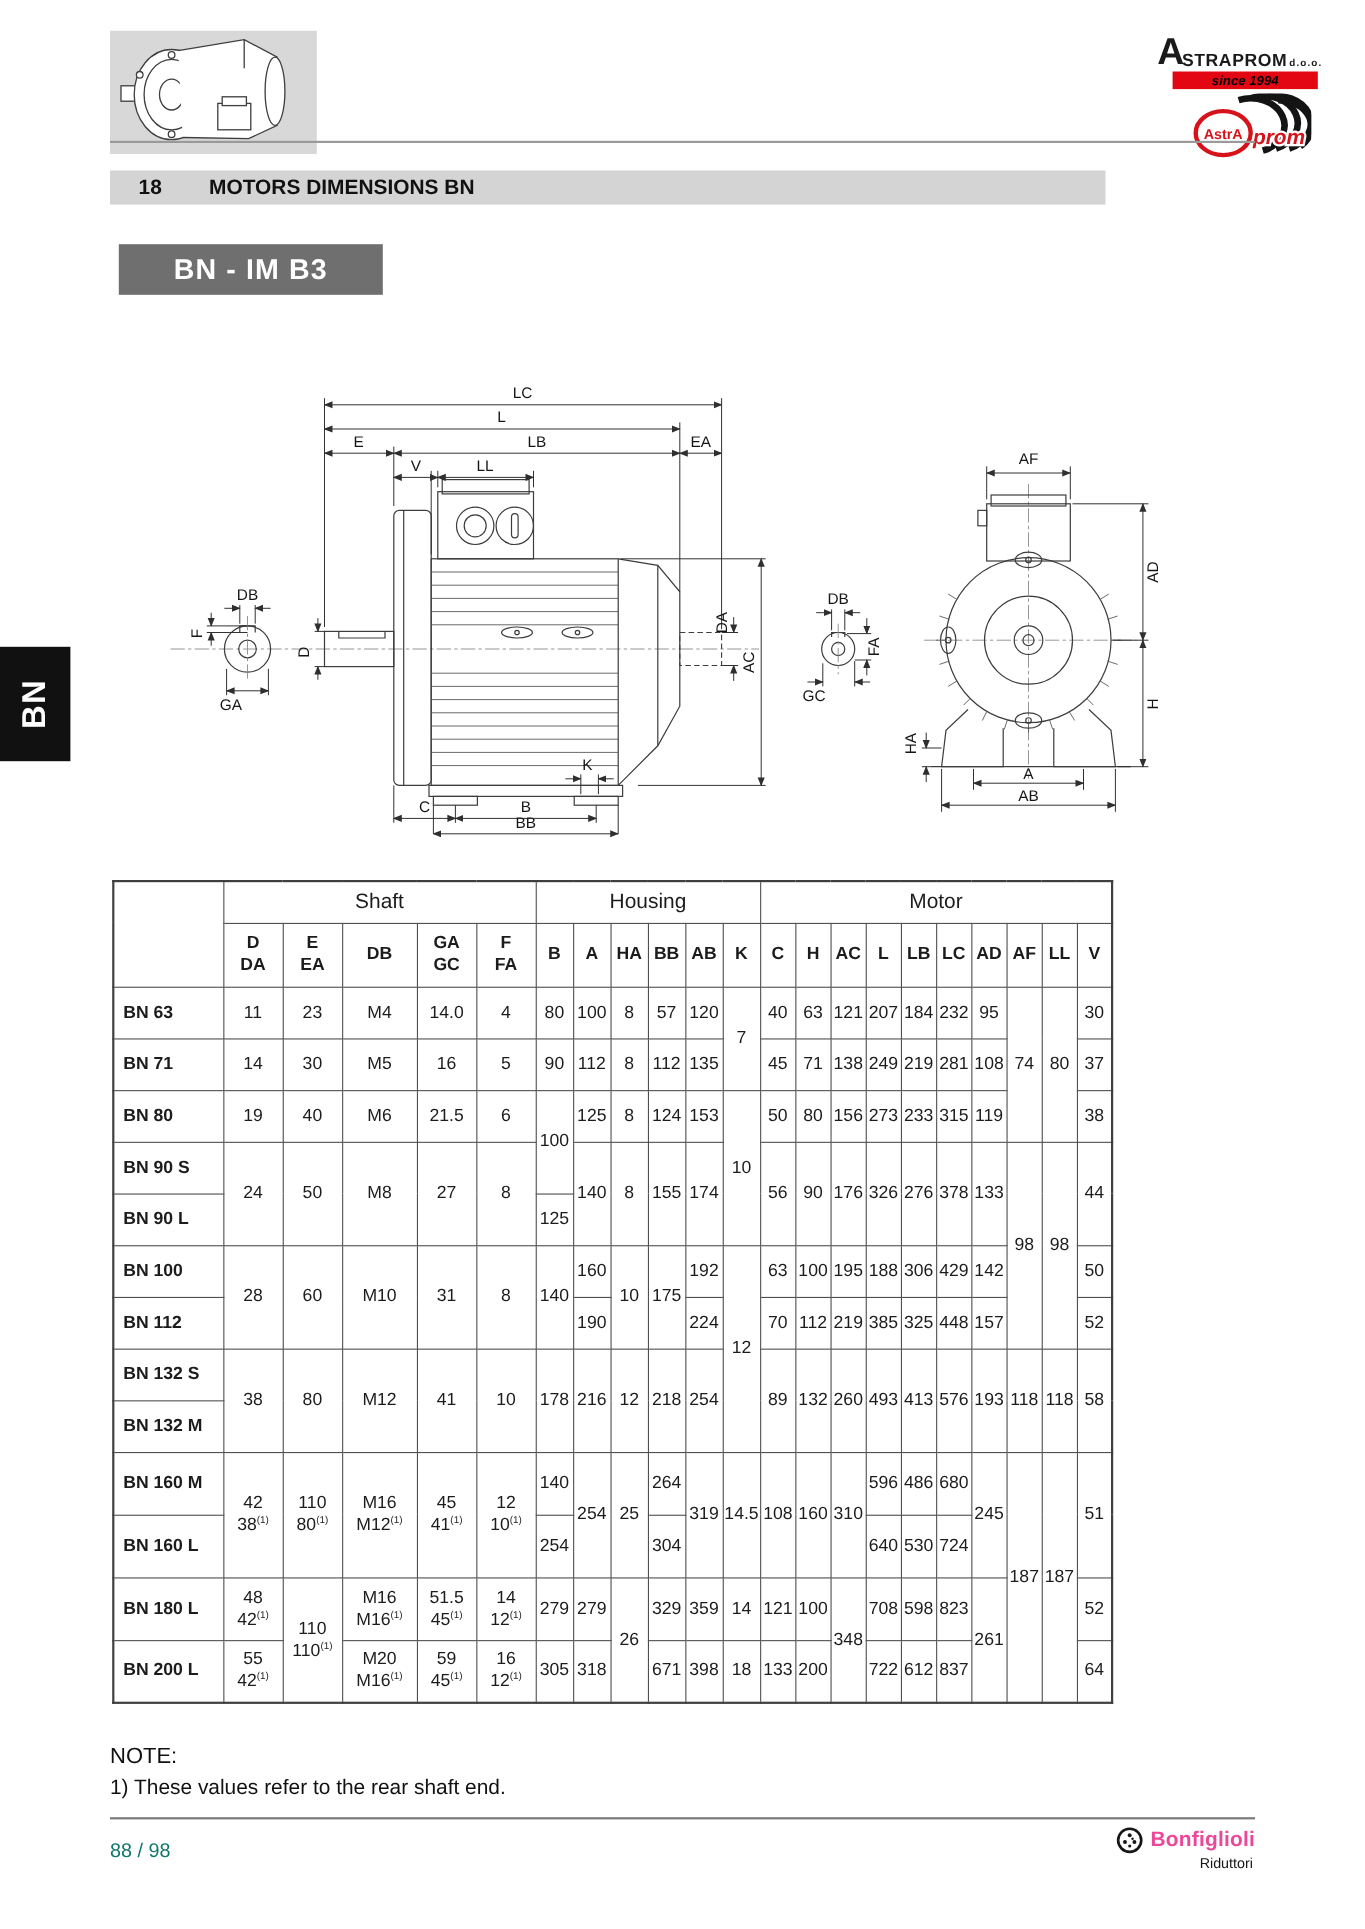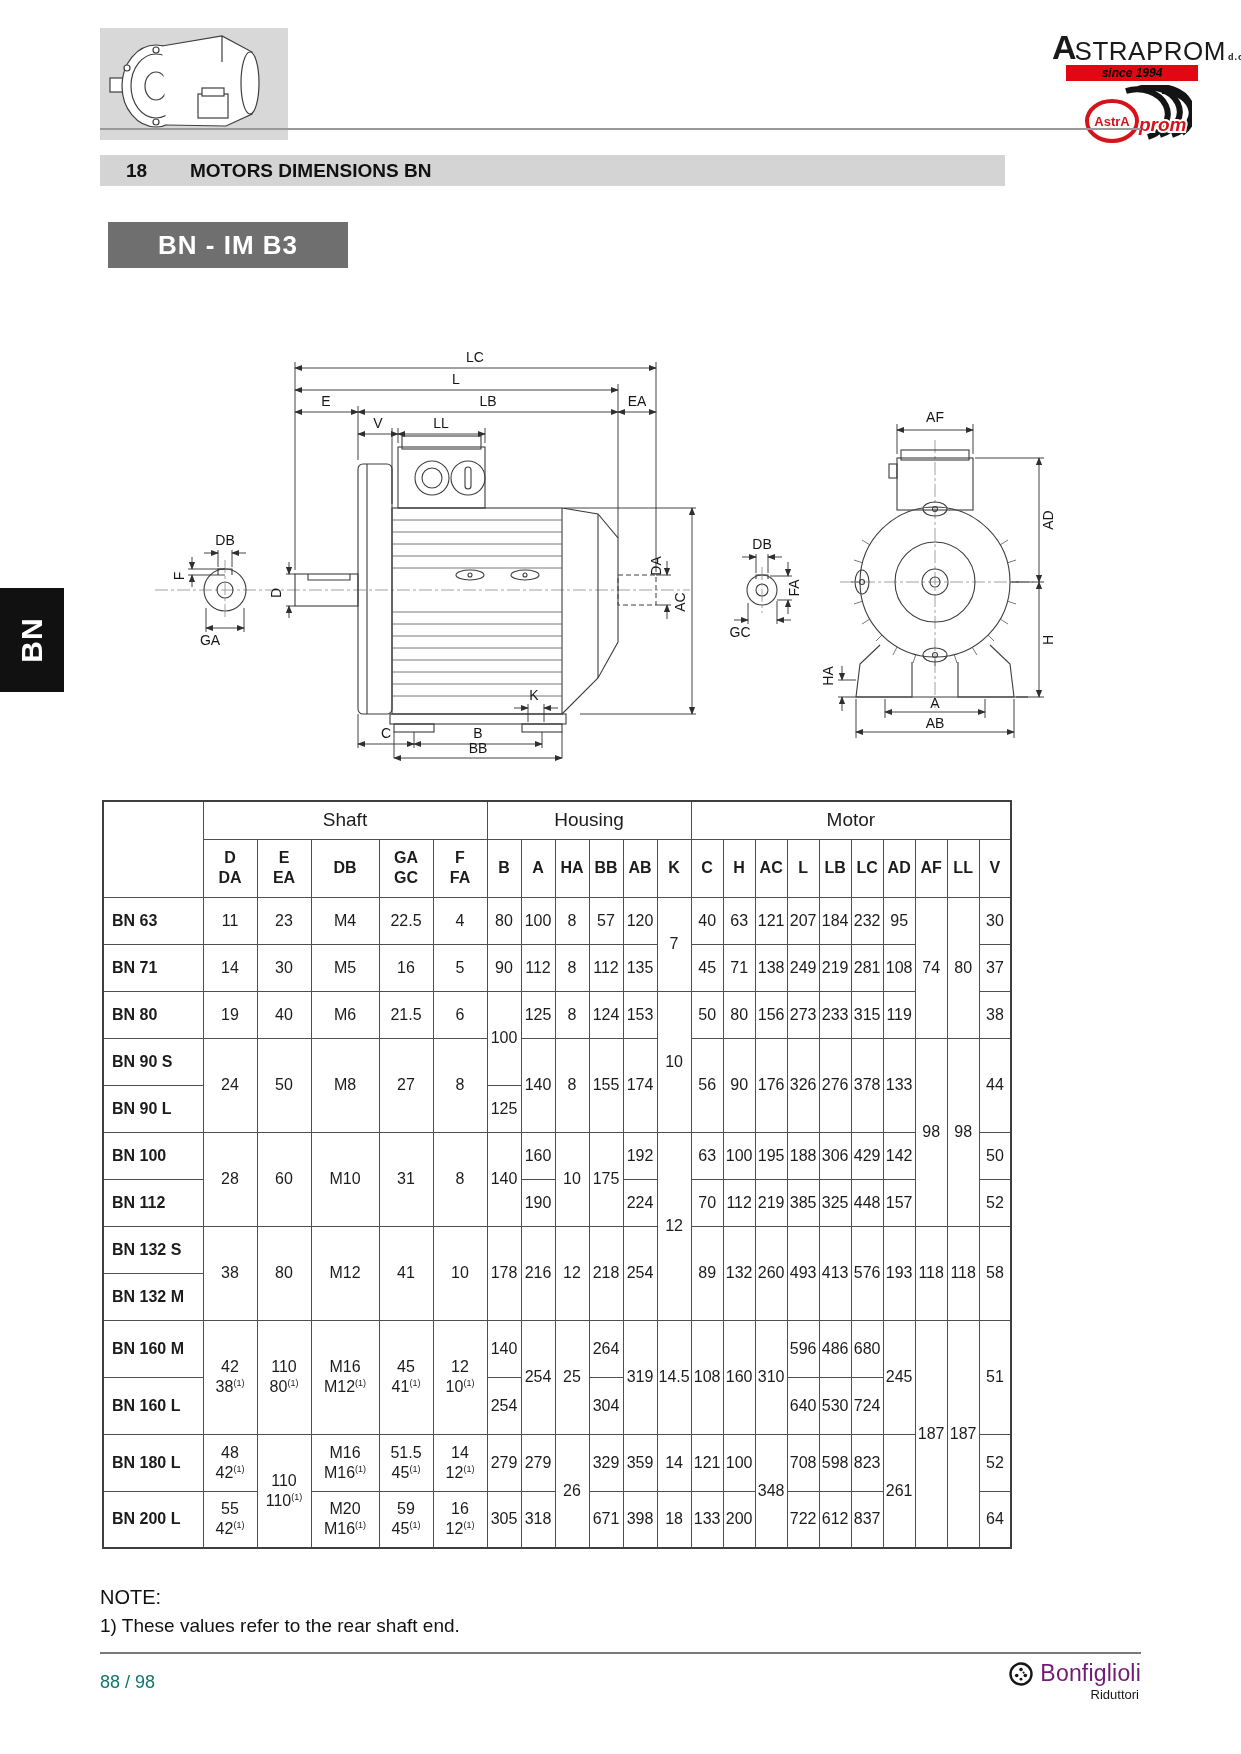--- a/index.html
+++ b/index.html
@@ -5,21 +5,21 @@
   html,body{margin:0;padding:0;}
   body{
     width:1241px;height:1754px;position:relative;background:#ffffff;
     font-family:"Liberation Sans", sans-serif;color:#1b1b1b;overflow:hidden;
   }
   
   .thumb{position:absolute;left:100px;top:28px;width:188px;height:112px;background:#d8d8d8;}
   .ast{position:absolute;left:1052px;top:30px;width:146px;}
   .ast-row1{display:flex;align-items:flex-end;line-height:1;white-space:nowrap;}
   .ast-a{font-size:34px;font-weight:700;color:#1a1a1a;letter-spacing:-2px;}
-  .ast-name{font-size:26px;font-weight:400;color:#1a1a1a;letter-spacing:.5px;text-align:right;}
+  .ast-name{font-size:16px;font-weight:700;color:#1a1a1a;letter-spacing:.5px;text-align:right;}
   .ast-doo{font-size:9px;font-weight:700;color:#1a1a1a;margin-left:2px;padding-bottom:2px;letter-spacing:1px;}
   .ast-bar{margin-top:1px;margin-left:14px;background:#e30613;color:#000000;text-align:center;
     font-size:12px;font-weight:700;font-style:italic;height:16px;line-height:16px;}
   .ast-emblem{position:relative;margin-left:30px;margin-top:4px;width:110px;height:66px;}
   .rule1{position:absolute;left:100px;top:128px;width:1041px;height:2px;background:#9a9a9a;}
   .titlebar{position:absolute;left:100px;top:155px;width:905px;height:31px;background:#d4d4d4;
     display:flex;align-items:center;font-weight:700;font-size:19px;color:#111;}
   .titlebar .num{margin-left:26px;width:64px;}
   .bnbox{position:absolute;left:108px;top:222px;width:240px;height:46px;background:#6f6f6f;
     color:#fff;font-weight:700;font-size:26px;display:flex;align-items:center;justify-content:center;
@@ -50,21 +50,21 @@
   .dimtable .colh{font-weight:700;font-size:16px;}
   .dimtable .rowl{text-align:left;padding-left:8px;font-weight:700;white-space:nowrap;}
   .dimtable sup{font-size:9px;line-height:0;}
   
   .note{position:absolute;left:100px;top:1586px;font-size:20px;color:#111;}
   .note .n2{font-size:19px;margin-top:6px;}
   .rule2{position:absolute;left:100px;top:1652px;width:1041px;height:2px;background:#7a7a7a;}
   .pageno{position:absolute;left:100px;top:1672px;font-size:18px;color:#0f766e;}
   .bonf{position:absolute;right:100px;top:1660px;text-align:right;}
   .bonf-row{display:flex;align-items:center;gap:6px;justify-content:flex-end;}
-  .bonf-name{font-size:23px;font-weight:400;color:#701a75;letter-spacing:.2px;}
+  .bonf-name{font-size:19px;font-weight:700;color:#ec4899;letter-spacing:.2px;}
   .bonf-sub{font-size:13px;color:#161616;margin-top:0px;margin-right:2px;}
 </style>
 </head>
 <body>
 
 <div class="thumb">
   <svg width="188" height="112" viewBox="0 0 188 112">
     <g stroke="#3f3f3f" fill="#ffffff" stroke-width="1.2">
       <rect x="10" y="50" width="22" height="14" fill="#fff"></rect>
       <ellipse cx="56" cy="58" rx="34" ry="41"></ellipse>
@@ -407,21 +407,21 @@
         <th class="colh">LL</th>
         <th class="colh">V</th>
       </tr>
     </thead>
     <tbody>
       <tr>
         <th class="rowl">BN 63</th>
         <td>11</td>
         <td>23</td>
         <td>M4</td>
-        <td>22.5</td>
+        <td>14.0</td>
         <td>4</td>
         <td>80</td>
         <td>100</td>
         <td>8</td>
         <td>57</td>
         <td>120</td>
         <td rowspan="2">7</td>
         <td>40</td>
         <td>63</td>
         <td>121</td>

